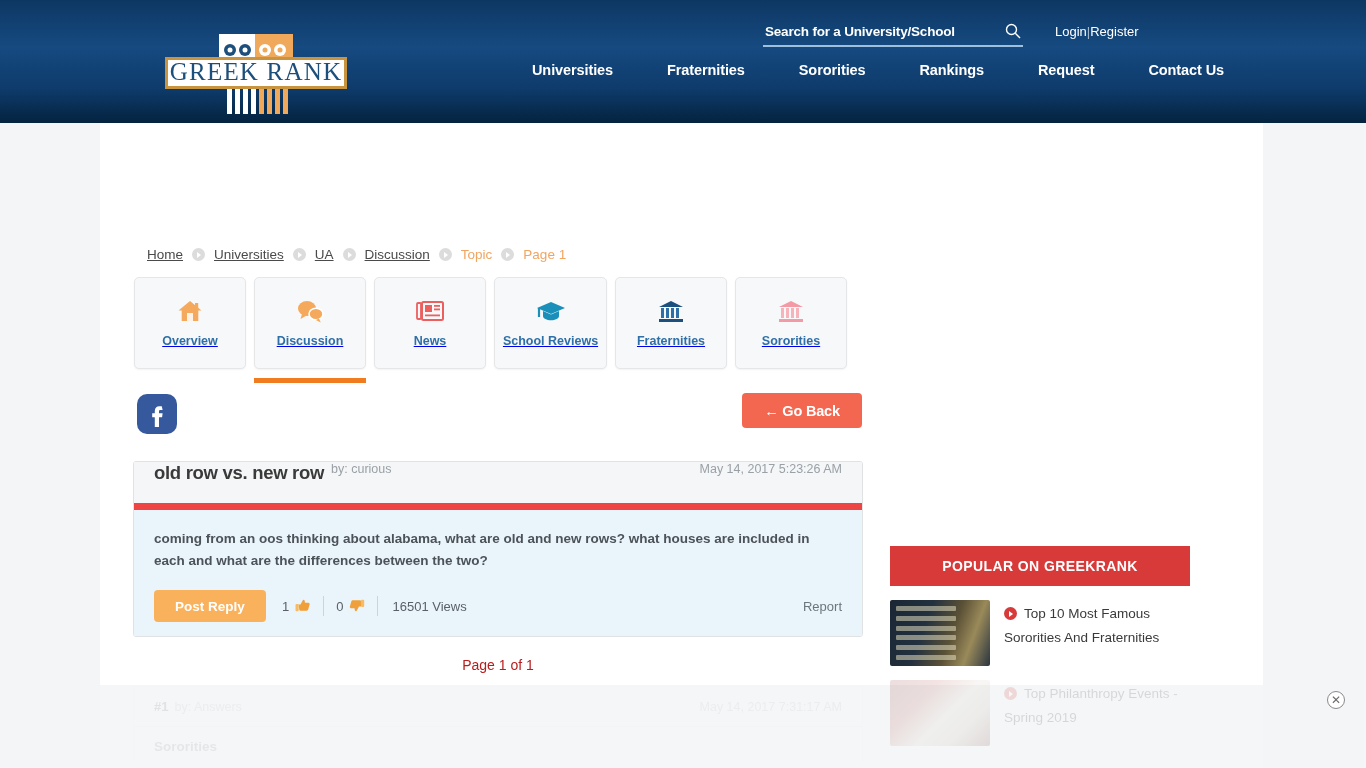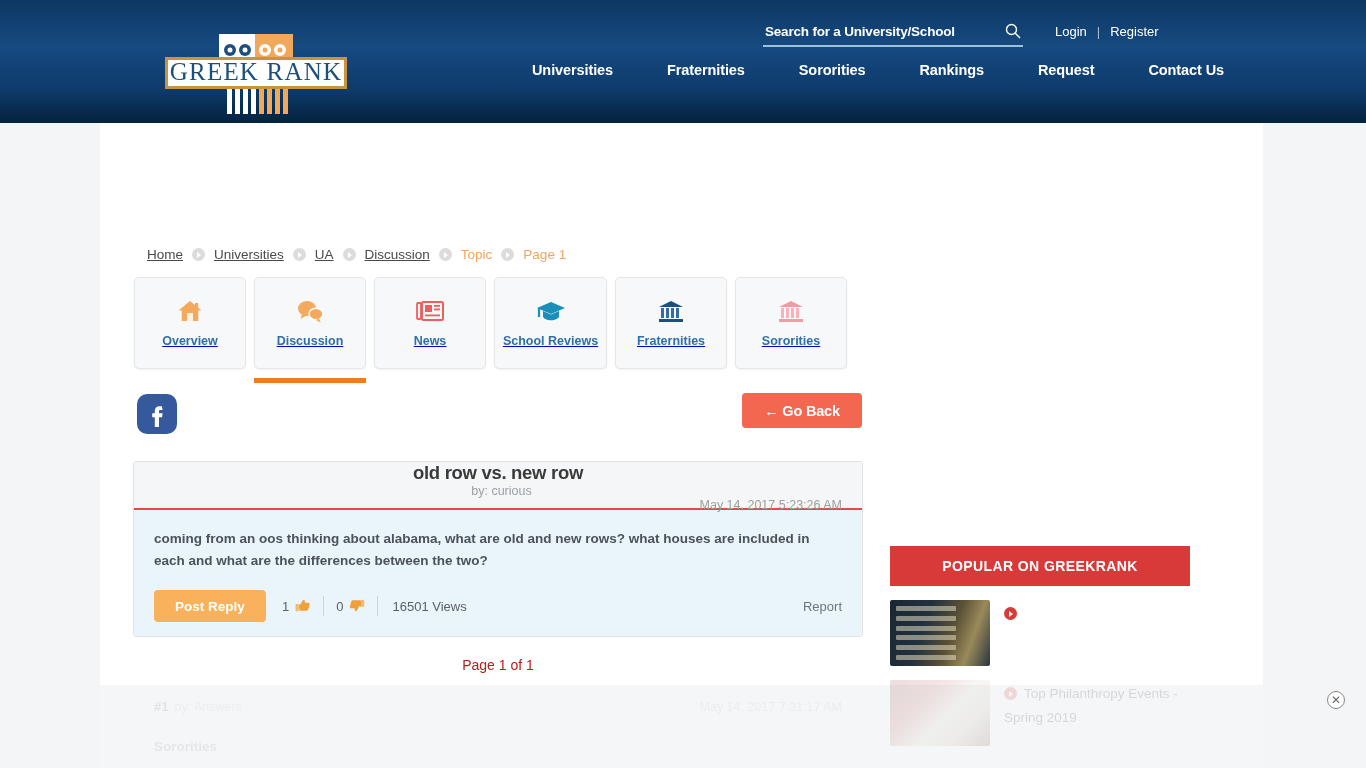--- a/index.html
+++ b/index.html
@@ -40,21 +40,21 @@
   .search-input::placeholder { color: #ffffff; opacity: 1; }
   .search-icon {
     position: absolute; right: 2px; top: 3px;
     width: 16px; height: 16px;
   }
   .search-icon svg { display:block; }
 
   .auth {
     position: absolute; top: 24px; left: 1055px;
     color: #ffffff; font-size: 13px;
-    display: flex; align-items: flex-end; gap: 10px;
+    display: flex; align-items: flex-end; 
   }
   .auth a { color: #ffffff; text-decoration: none; }
   .auth .sep { color: #a8bcd0; }
 
   .mainnav {
     position: absolute; top: 62px; left: 505px;
     display: flex; align-items: center; gap: 0;
   }
   .mainnav a {
     color: #ffffff; text-decoration: none;
@@ -143,24 +143,23 @@
     position: absolute; left: 133px; top: 461px;
     width: 730px;
     border: 1px solid #e0e2e4;
     border-radius: 3px;
     overflow: hidden;
     background: #ffffff;
   }
   .post-head {
     background: #f5f6f7;
     height: 48px;
-    display: flex; align-items: center;
+    display: flex; 
     padding: 0 20px;
-    border-bottom: 2px solid #ef4444;
-    flex-direction: column;
+    border-bottom: 7px solid #ef4444;
   }
   .post-title {
     font-size: 18.5px; font-weight: bold; color: #3a3a3a;
     letter-spacing: -0.3px;
   }
   .post-author { font-size: 12.5px; color: #9aa0a6; margin-left: 7px; }
   .post-date {
     margin-left: auto; font-size: 12.5px; color: #9aa0a6;
   }
   .post-body {
@@ -517,21 +516,21 @@
       <span class="sign-lines">
           <i></i>
           <i></i>
           <i></i>
           <i></i>
           <i></i>
           <i></i>
         </span>
     </div>
     <a href="#" class="pop-link">
-      <span class="pop-bullet"></span>
+      <span class="pop-bullet"></span><span>Top 10 Most Famous Sororities And Fraternities</span>
     </a>
   </div>
 
   <div class="pop-item faded">
     <div class="pop-thumb t2"></div>
     <a href="#" class="pop-link">
       <span class="pop-bullet"></span><span>Top Philanthropy Events - Spring 2019</span>
     </a>
   </div>
 </aside>

